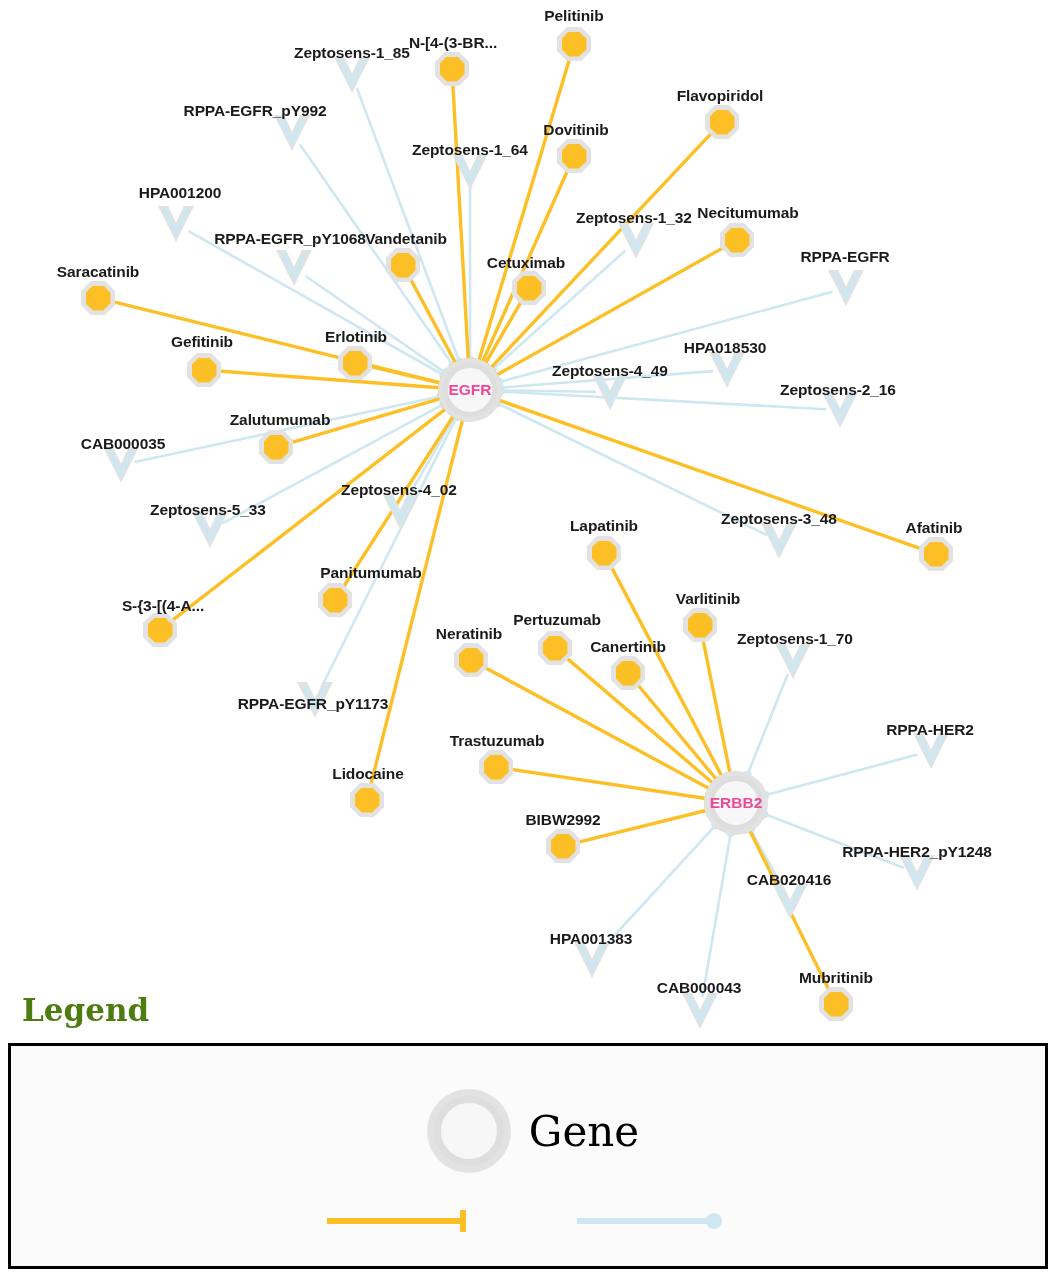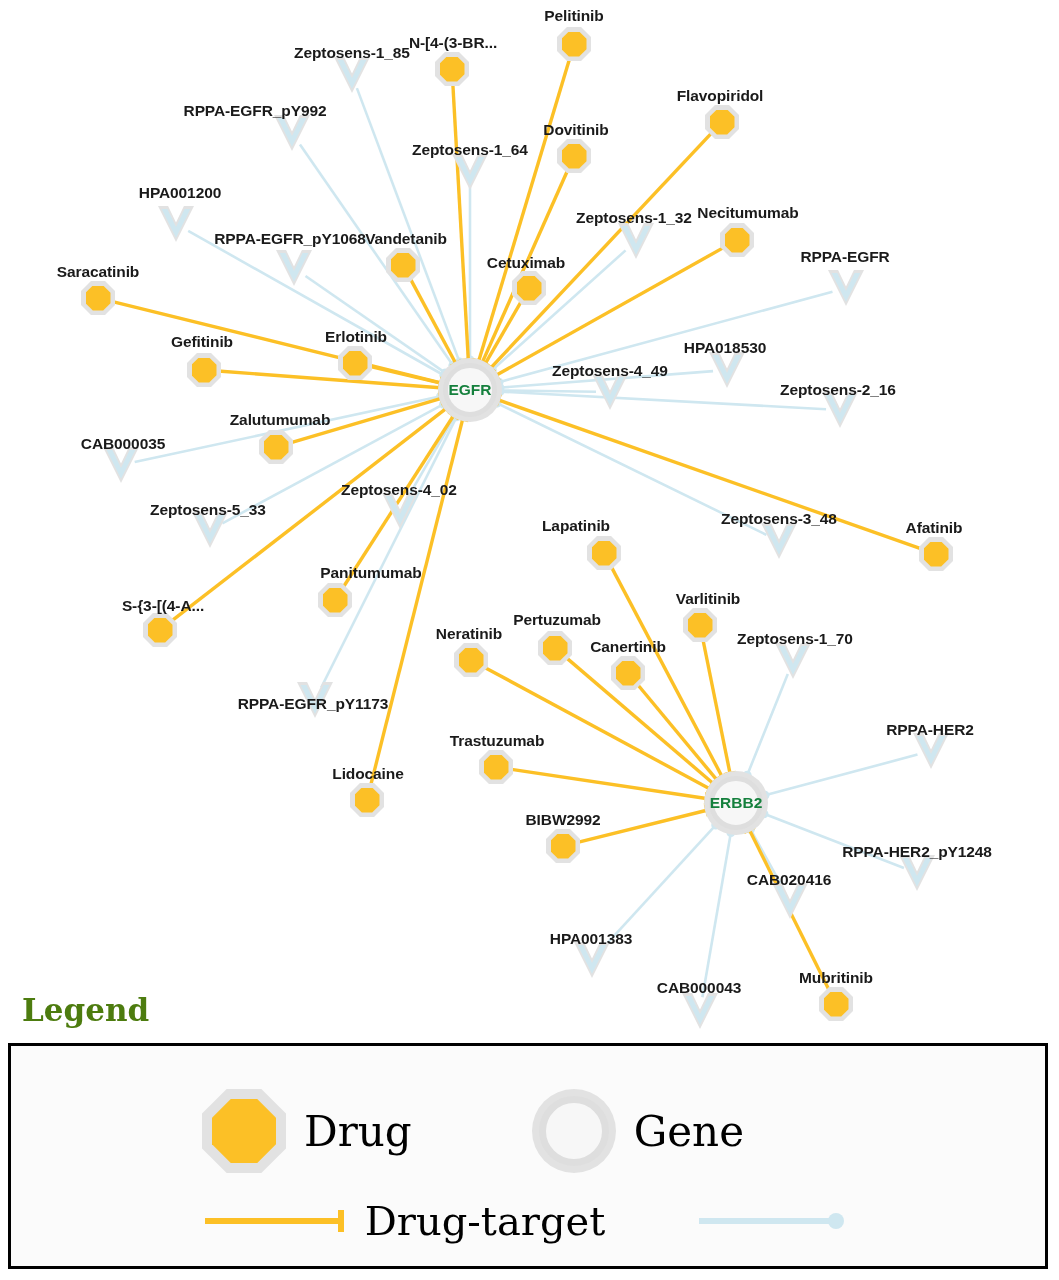--- a/index.html
+++ b/index.html
@@ -74,21 +74,21 @@
     background: #f7f7f7;
     border: 5px solid #dedede;
     box-sizing: border-box;
     display: flex;
     align-items: center;
     justify-content: center;
   }
   .gene-name {
     font-size: 15.5px;
     font-weight: bold;
-    color: #15803d;
+    color: #ec4899;
   }
   
   .ab-wrap {
     width: 36px;
     height: 36px;
     position: relative;
   }
   .ab-outer, .ab-inner {
     position: absolute;
     left: 0;
@@ -527,21 +527,21 @@
         <div class="drug-halo">
           <div class="drug-core"></div>
         </div>
       </div>
       <div class="node-label" style="left: 934px; top: 528px;">Afatinib</div>
       <div class="node" style="left: 604px; top: 553px;">
         <div class="drug-halo">
           <div class="drug-core"></div>
         </div>
       </div>
-      <div class="node-label" style="left: 576px; top: 526px;">Lapatinib</div>
+      <div class="node-label" style="left: 604px; top: 526px;">Lapatinib</div>
       <div class="node" style="left: 700px; top: 625px;">
         <div class="drug-halo">
           <div class="drug-core"></div>
         </div>
       </div>
       <div class="node-label" style="left: 708px; top: 599px;">Varlitinib</div>
       <div class="node" style="left: 335px; top: 600px;">
         <div class="drug-halo">
           <div class="drug-core"></div>
         </div>
@@ -607,43 +607,36 @@
         </div>
         <span class="gene-name" style="position: absolute; left: 50%; top: 50%; transform: translate(-50%, -50%);">ERBB2</span>
       </div>
     </div>
 </div>
 
 <div id="legend-title">Legend</div>
 
 <div id="legend-box">
   <div class="legend-row1">
-    <div class="legend-item">
-      <div class="lg-drug-halo">
-        <div class="lg-drug-core"></div>
-      </div>
-      <div class="legend-text">Drug</div>
-    </div>
     <div class="gap-1"></div>
     <div class="legend-item">
       <div class="lg-gene-halo">
         <div class="lg-gene-ring"></div>
       </div>
       <div class="legend-text">Gene</div>
     </div>
     <div class="gap-2"></div>
   </div>
 
   <div class="legend-row2">
     <div class="legend-edge-item">
       <svg class="edge-sample" viewBox="0 0 160 30">
         <line x1="4" y1="15" x2="140" y2="15" stroke="#fcc026" stroke-width="6"></line>
         <line x1="140" y1="4" x2="140" y2="26" stroke="#fcc026" stroke-width="6"></line>
       </svg>
-      <div class="legend-edge-text">Drug-target</div>
     </div>
     <div class="gap-3"></div>
     <div class="legend-edge-item">
       <svg class="edge-sample" viewBox="0 0 160 30">
         <line x1="4" y1="15" x2="136" y2="15" stroke="#cfe7f0" stroke-width="6"></line>
         <circle cx="141" cy="15" r="8" fill="#cfe7f0"></circle>
       </svg>
     </div>
   </div>
 </div>

